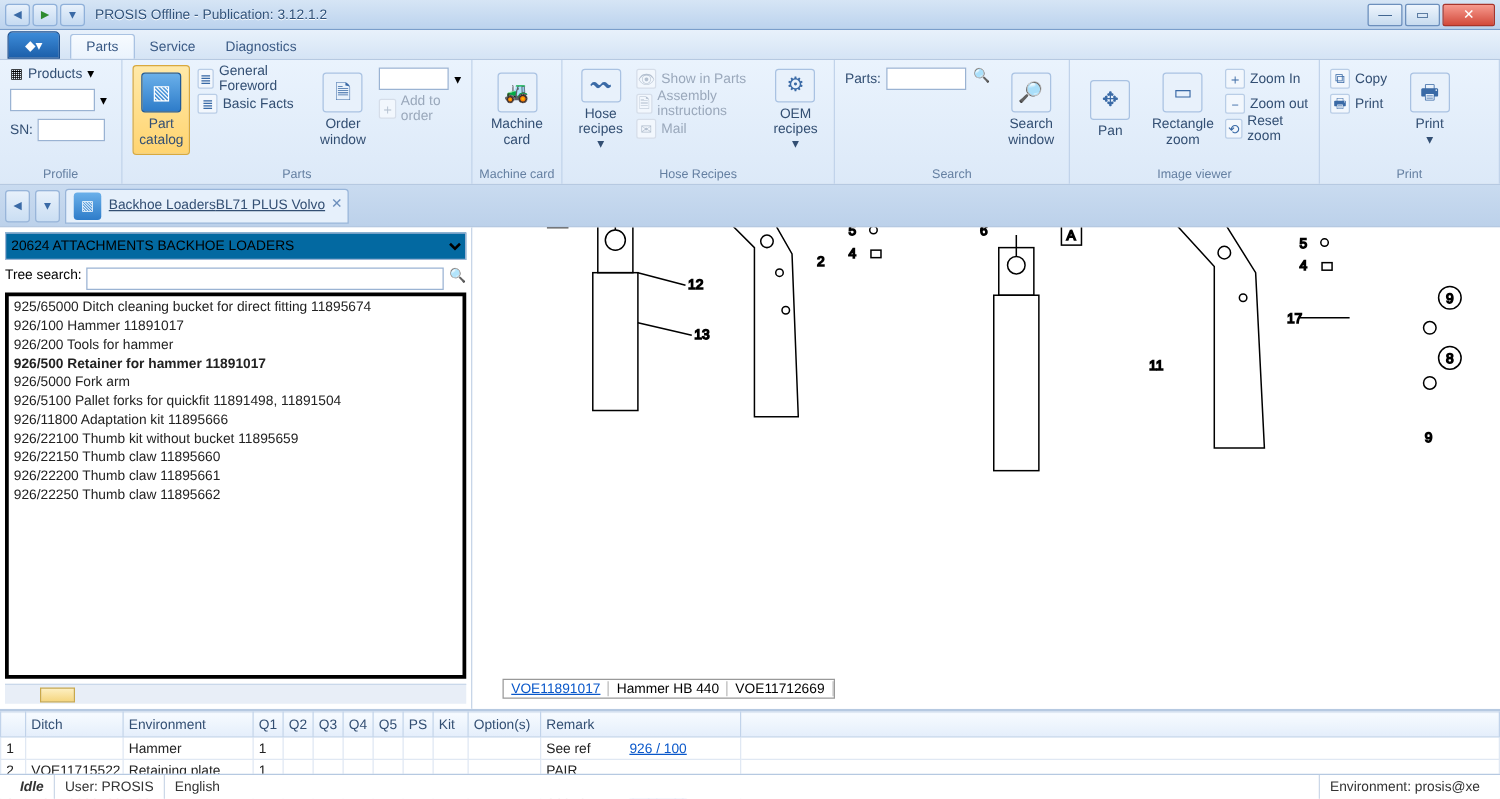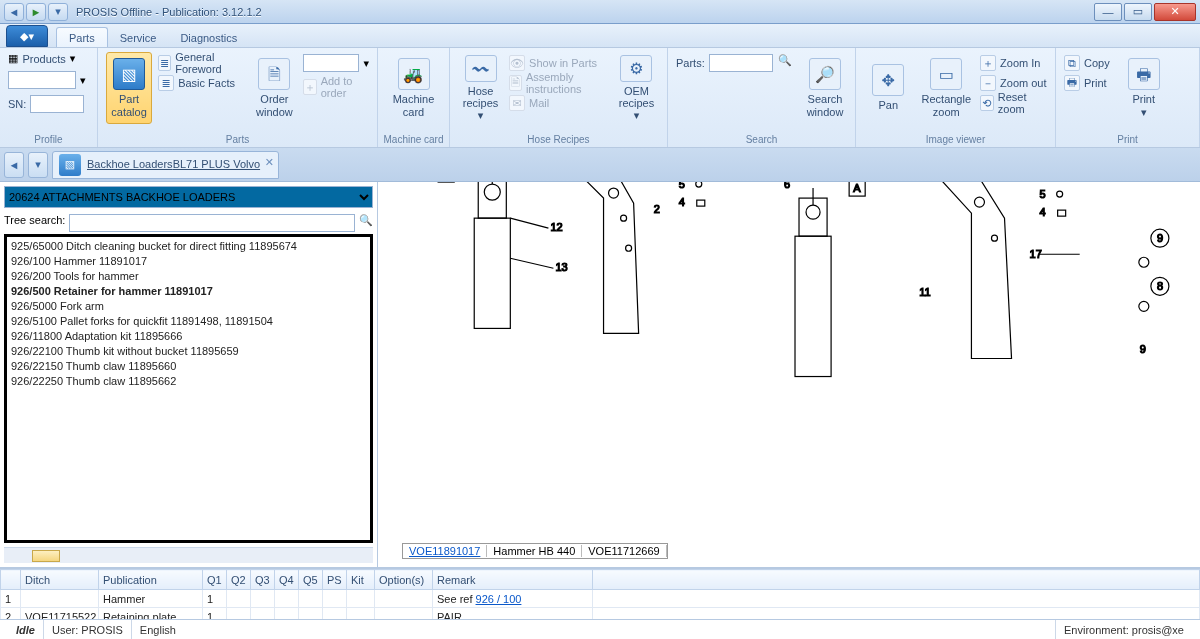--- a/index.html
+++ b/index.html
@@ -63,21 +63,21 @@
 .drawing { position:absolute; left:0; top:-24px; right:0; bottom:0; }
 .info-strip { position:absolute; left:24px; bottom:8px; height:16px; display:flex; align-items:center; background:#fff; border:1px solid #999; }
 .info-strip span { padding:0 6px; border-right:1px solid #bbb; }
 .info-strip .link { color:#0a58ca; text-decoration:underline; }
 
 
 .table-wrap { height: 206px; background:#fff; overflow:hidden; border-top:1px solid #b6c9e1; }
 table.parts { width:100%; border-collapse:collapse; table-layout:fixed; }
 table.parts th { background:linear-gradient(#f7fbff,#e4eefb); border:1px solid #c1d3ea; padding:3px 4px; text-align:left; color:#334f73; font-weight:normal; height:20px; overflow:hidden; white-space:nowrap; }
 table.parts td { border:1px solid #e0e8f3; padding:2px 4px; height:18px; white-space:nowrap; overflow:hidden; color:#222; }
-table.parts td a { color:#0a58ca; text-decoration:underline; }
+table.parts td a { color:#0a58ca; text-decoration:underline;margin-left:28px; }
 col.idx { width:20px; } col.part{width:78px;} col.desc{width:104px;} col.q{width:24px;} col.ps{width:24px;} col.kit{width:28px;} col.opt{width:58px;} col.rem{width:160px;}
 
 
 .statusbar { position:absolute; left:0; right:0; bottom:0; height:20px; background:#fff; border-top:1px solid #b6c9e1; display:flex; align-items:center; padding:0 8px; color:#333; }
 .statusbar .cell { border-left:1px solid #ccd8e8; padding:0 8px; height:100%; display:flex; align-items:center; }
 .statusbar .cell:first-child { border-left:none; font-style:italic; font-weight:bold; }
 .statusbar .right { margin-left:auto; }
 </style>
 </head>
 <body>
@@ -287,20 +287,21 @@
     <div class="tree" id="tree">
         <div class="item">925/65000 Ditch cleaning bucket for direct fitting 11895674</div>
         <div class="item">926/100 Hammer 11891017</div>
         <div class="item">926/200 Tools for hammer</div>
         <div class="item bold">926/500 Retainer for hammer 11891017</div>
         <div class="item">926/5000 Fork arm</div>
         <div class="item">926/5100 Pallet forks for quickfit 11891498, 11891504</div>
         <div class="item">926/11800 Adaptation kit 11895666</div>
         <div class="item">926/22100 Thumb kit without bucket 11895659</div>
         <div class="item">926/22150 Thumb claw 11895660</div>
+        <div class="item">926/22200 Thumb claw 11895661</div>
         <div class="item">926/22250 Thumb claw 11895662</div>
       </div>
     <div class="hscroll">
         <div class="thumb"></div>
       </div>
   </div>
 
   <div class="right-pane">
     <svg class="drawing" viewBox="0 0 820 250">
       <g stroke="#000" fill="none" stroke-width="1.2">
@@ -374,21 +375,21 @@
       <col class="ps">
         <col class="kit">
         <col class="opt">
         <col class="rem">
         <col>
     </colgroup>
     <thead>
         <tr id="thead-row">
           <th></th>
           <th>Ditch</th>
-          <th>Publication</th>
+          <th>Environment</th>
           <th>Q1</th>
           <th>Q2</th>
           <th>Q3</th>
           <th>Q4</th>
           <th>Q5</th>
           <th>PS</th>
           <th>Kit</th>
           <th>Option(s)</th>
           <th>Remark</th>
           <th></th>

